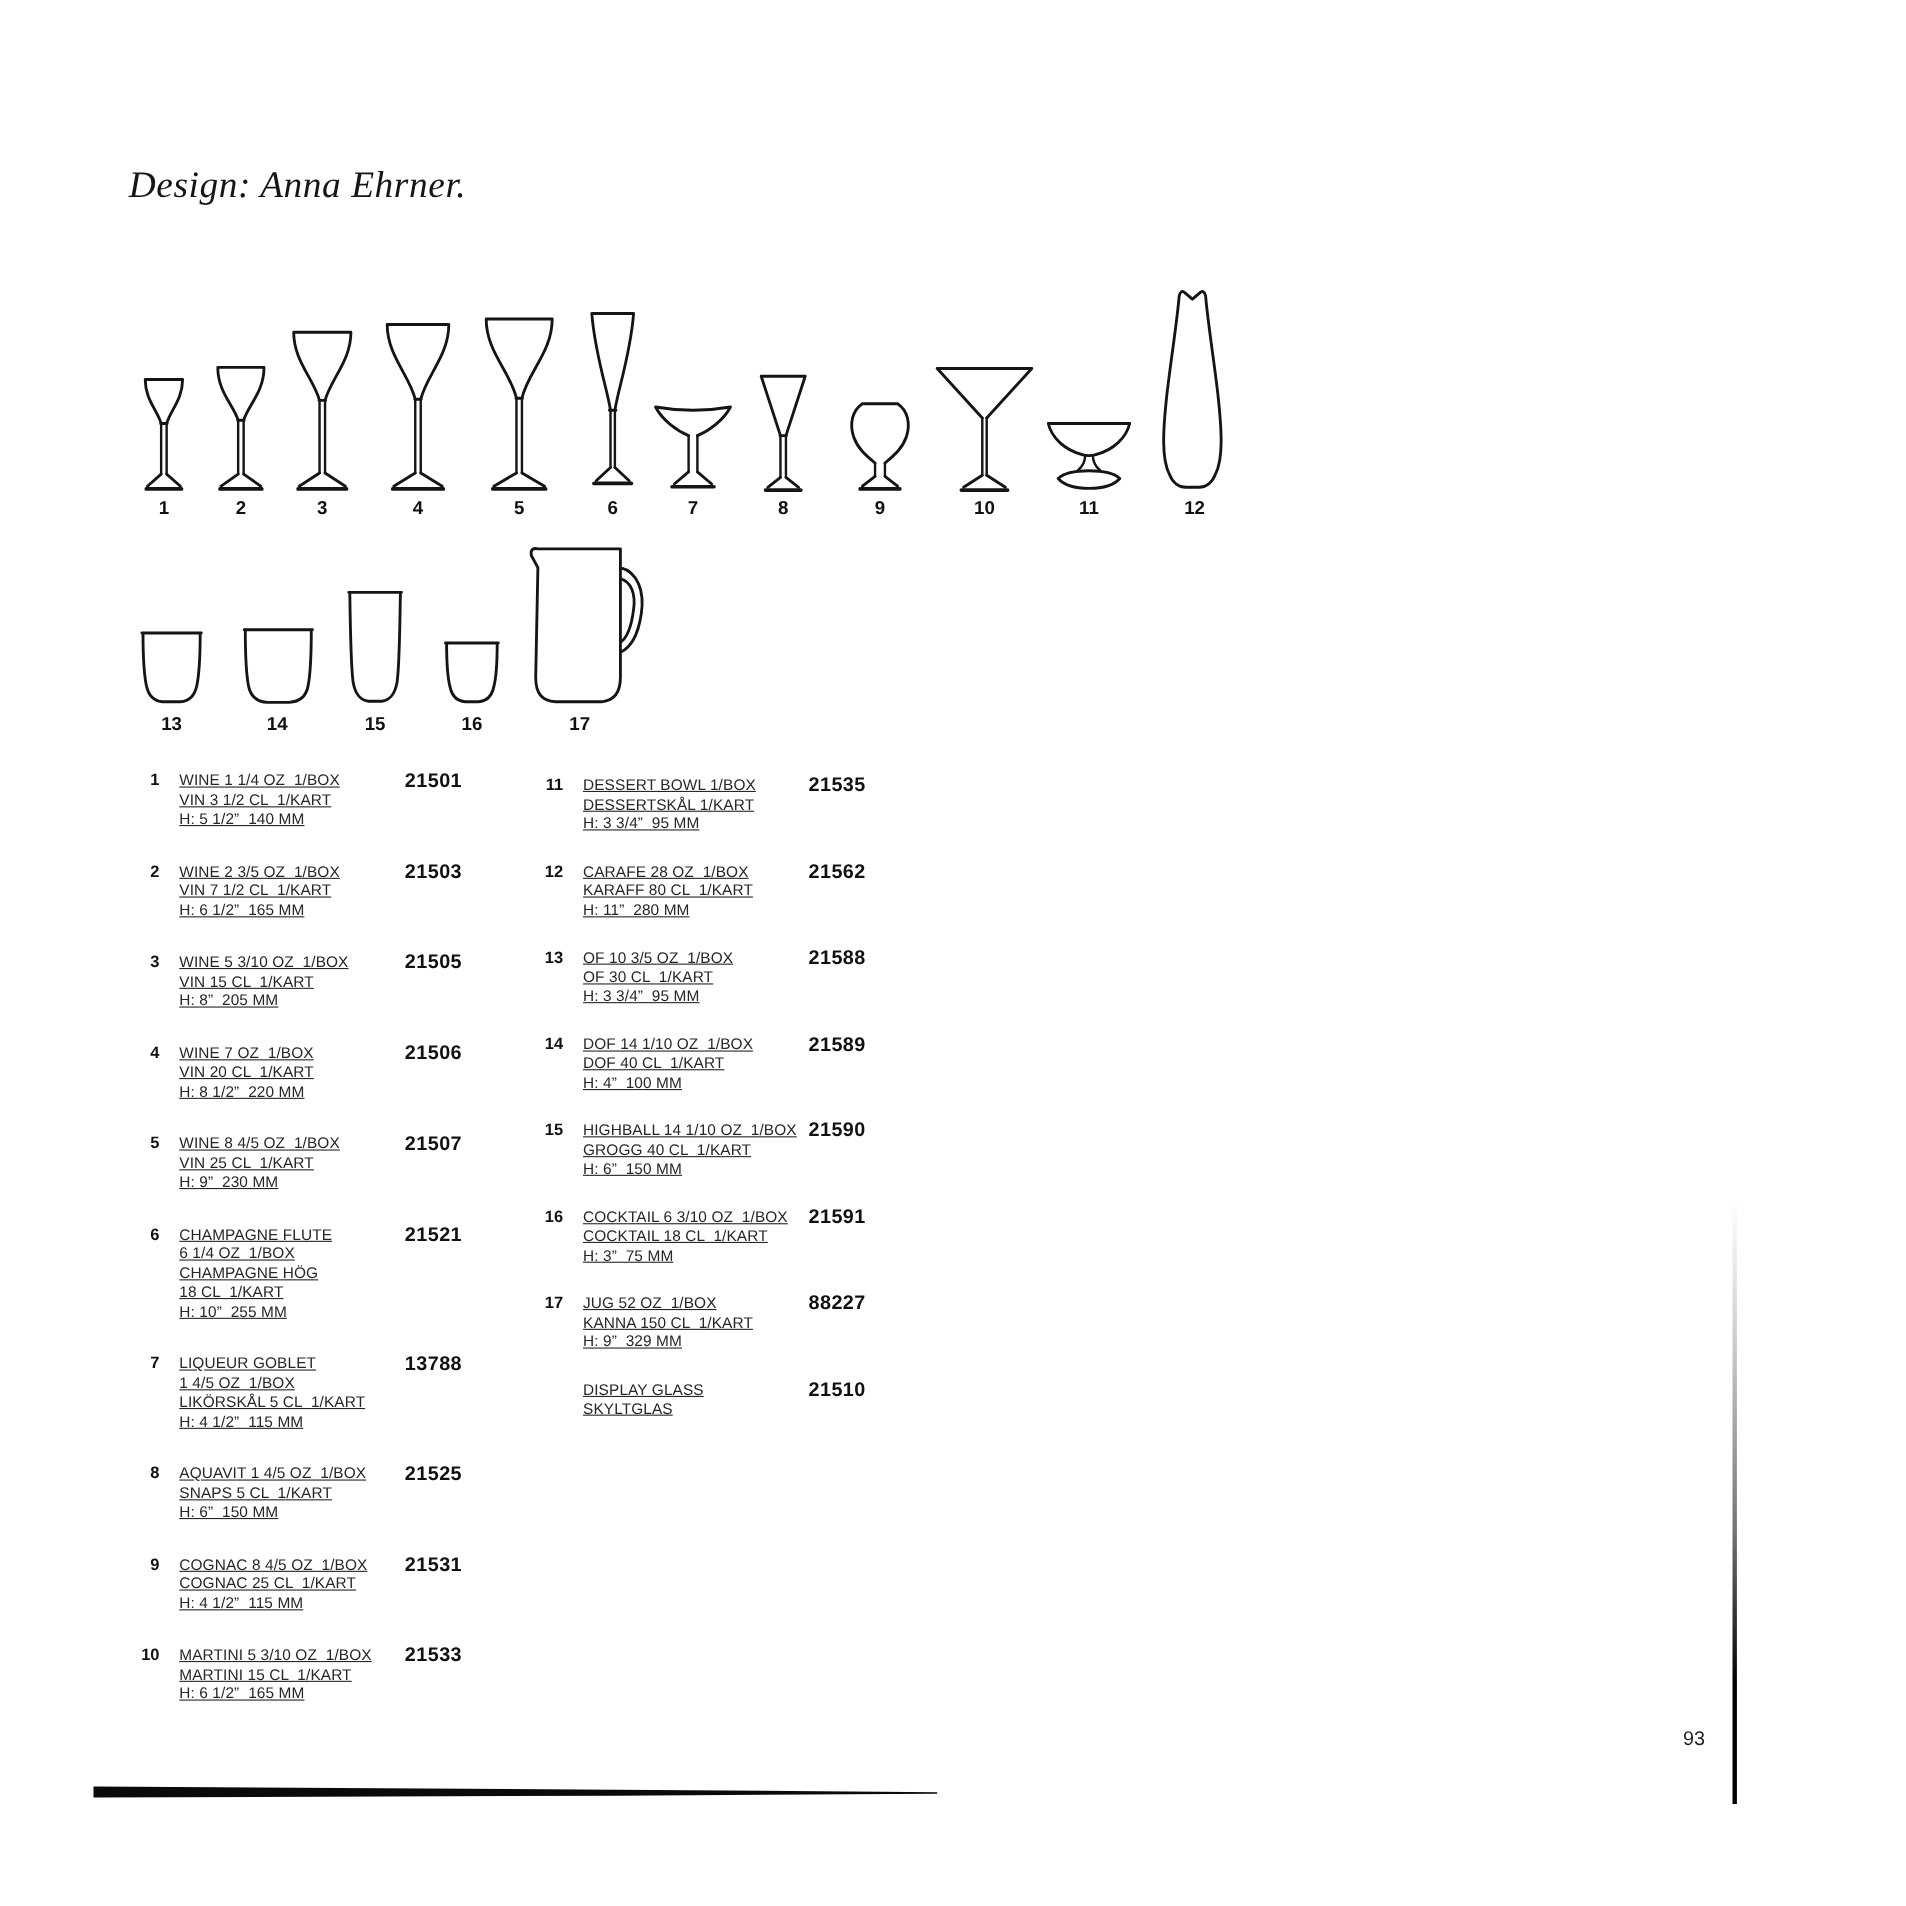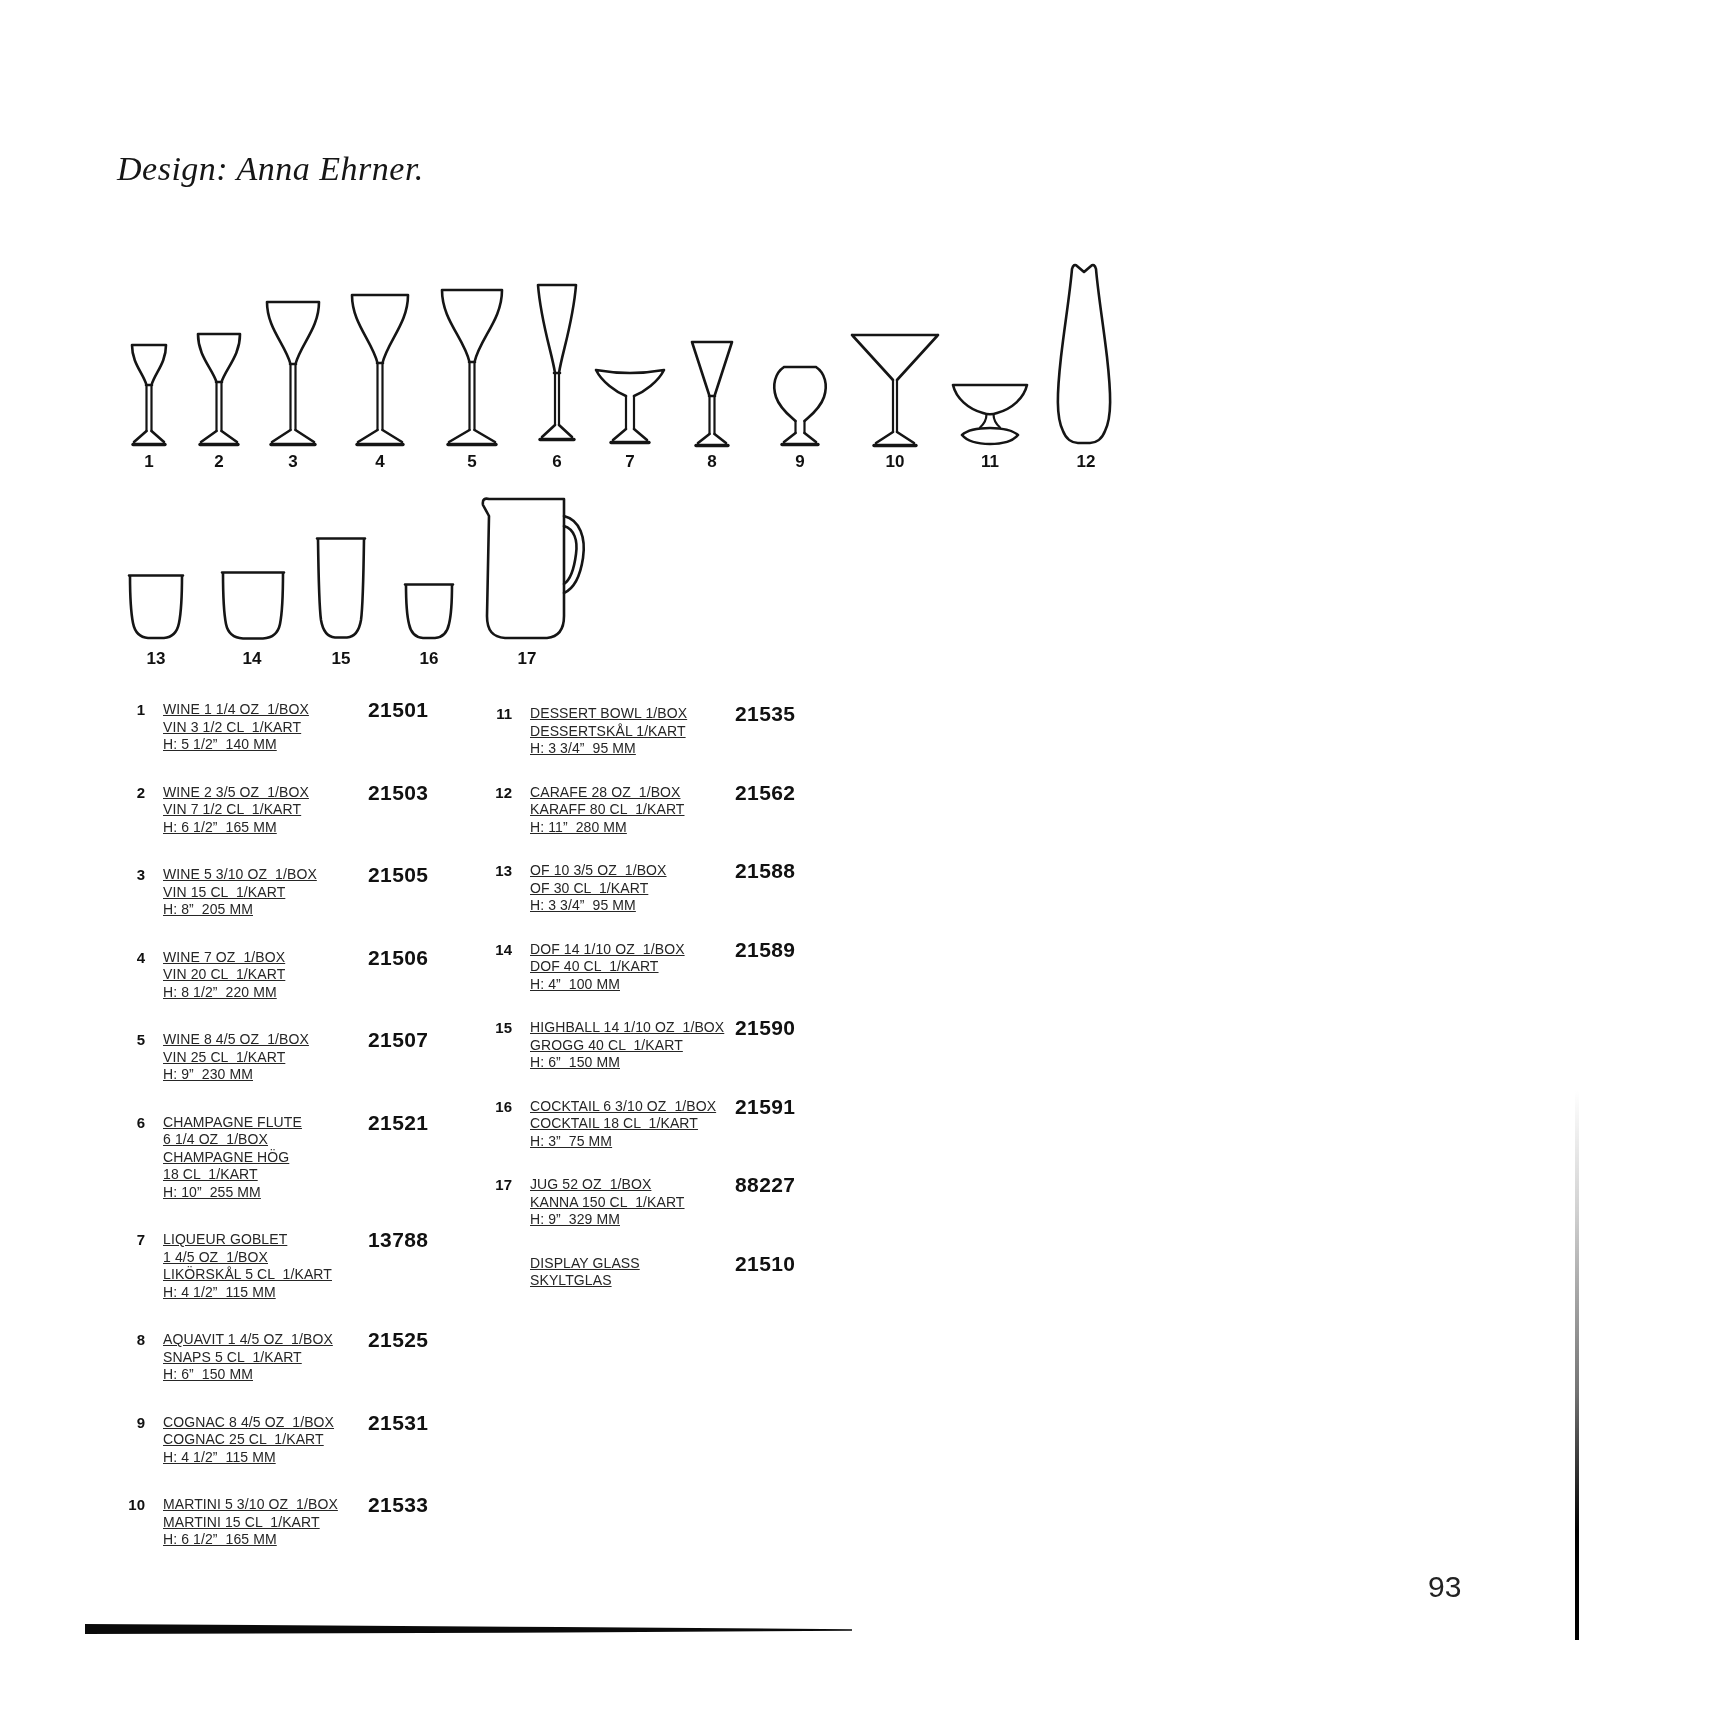--- a/index.html
+++ b/index.html
@@ -17,23 +17,23 @@
   .col{position:absolute;width:260px;}
   #col-left{left:163px;top:701px;}
   #col-right{left:530px;top:705px;}
   .entry{position:relative;line-height:17.5px;font-size:14px;}
   #col-left .entry{margin-bottom:30px;}
   #col-right .entry{margin-bottom:26px;}
   .enum{position:absolute;left:-50px;top:0;width:32px;text-align:right;
     font-weight:bold;font-size:15px;color:#111;}
   .elines{white-space:pre;color:#262626;letter-spacing:.1px;text-decoration:underline;}
   .ecode{position:absolute;left:205px;top:0;font-weight:bold;
-    font-size:21px;letter-spacing:.4px;color:#111;}
-  .pagenum{position:absolute;left:1428px;top:1570px;width:50px;
-    font-size:30px;color:#222;text-align:left;}
+    font-size:18px;letter-spacing:.4px;color:#111;}
+  .pagenum{position:absolute;left:1500px;top:1570px;width:50px;
+    font-size:18px;color:#222;text-align:right;}
   .vrule{position:absolute;left:1575px;top:1090px;width:3.5px;height:550px;
     background:linear-gradient(to bottom,rgba(0,0,0,0) 0%,rgba(0,0,0,.18) 22%,rgba(0,0,0,.55) 55%,#000 80%);}
   .bottombar{position:absolute;left:0;top:0;}
   .st path,.st line{stroke:#151515;stroke-width:2.6;fill:none;
     stroke-linecap:round;stroke-linejoin:round;}
   .st .base{stroke-width:3.4;}
   .st .thin{stroke-width:2.2;}
 </style>
 </head>
 <body>

